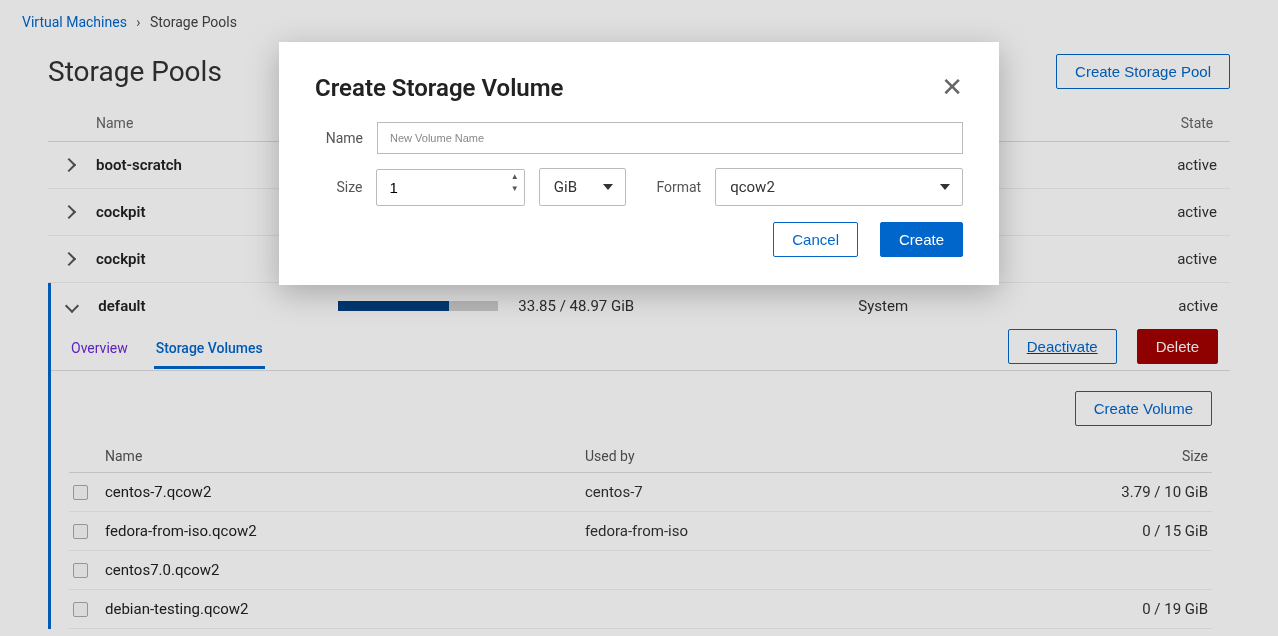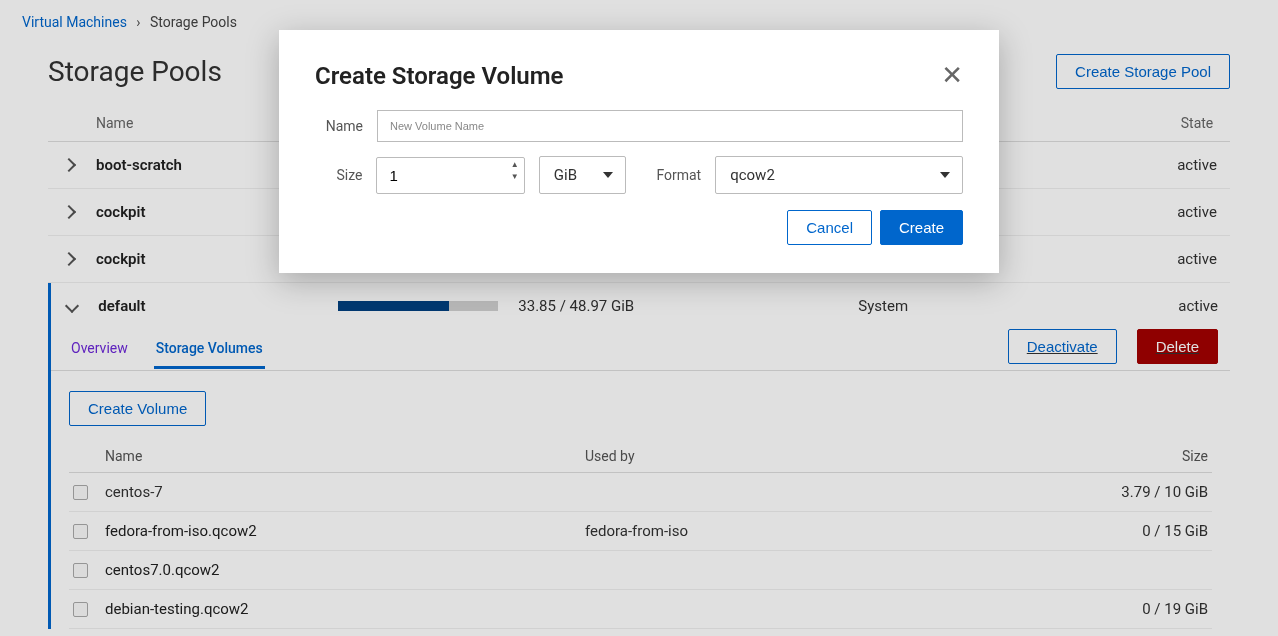--- a/index.html
+++ b/index.html
@@ -44,49 +44,49 @@
 
 .expanded-pool { border-left: 3px solid #0066cc; }
 .expanded-pool .pool-row { border-bottom: none; }
 .expanded-tabs-row { display: flex; justify-content: space-between; align-items: center; padding: 0 12px 0 18px; border-bottom: 1px solid #ddd; }
 .tabs { display: flex; gap: 24px; }
 .tab { padding: 10px 2px; font-size: 14px; color: #6d28d9; cursor: pointer; border-bottom: 3px solid transparent; }
 .tab.active { color: #0066cc; border-bottom-color: #0066cc; font-weight: 500; }
 .actions-group { display: flex; gap: 20px; padding-bottom: 6px; text-decoration: underline; }
 
 .volumes-section { padding: 20px 18px 0; }
-.create-volume-row { display: flex; margin-bottom: 14px; }
+.create-volume-row { display: flex; justify-content: flex-end; margin-bottom: 14px; }
 .vol-table-header { display: flex; border-bottom: 1px solid #ddd; padding: 8px 0; color: #555; font-size: 14px; }
 .vol-col-check { width: 36px; }
 .vol-col-name { flex: 0 0 480px; }
 .vol-col-used { flex: 0 0 380px; }
 .vol-col-size { flex: 1; text-align: right; padding-right: 4px; }
 .vol-row { display: flex; align-items: center; padding: 10px 0; border-bottom: 1px solid #eee; font-size: 15px; }
 .vol-row .vol-col-name { color: #222; }
 .checkbox { width: 15px; height: 15px; border: 1px solid #aaa; border-radius: 2px; margin-left: 4px; background: #fafafa; }
 
 
-.modal { position: absolute; top: 30px; left: 50%; transform: translateX(-50%); width: 720px; background: #fff; box-shadow: 0 8px 30px rgba(0,0,0,0.25); z-index: 20; padding: 32px 36px 28px; }
+.modal { position: absolute; top: 42px; left: 50%; transform: translateX(-50%); width: 720px; background: #fff; box-shadow: 0 8px 30px rgba(0,0,0,0.25); z-index: 20; padding: 32px 36px 28px; }
 .modal-header { display: flex; justify-content: space-between; align-items: flex-start; margin-bottom: 20px; }
 .modal-title { font-size: 24px; font-weight: 600; color: #222; }
 .close-x { font-size: 26px; color: #666; cursor: pointer; line-height: 1; }
 .form-row { display: flex; align-items: center; margin-bottom: 14px; gap: 14px; }
 .form-label { width: 48px; text-align: right; font-size: 14px; color: #555; }
 .text-input { flex: 1; padding: 9px 12px; border: 1px solid #bbb; font-size: 11px; border-radius: 0; }
 .text-input::placeholder { color: #888; }
 .num-input-wrap { position: relative; width: 150px; }
 .num-input { width: 100%; padding: 9px 26px 9px 12px; border: 1px solid #bbb; font-size: 15px; border-radius: 2px; }
 .spinner { position: absolute; right: 4px; top: 4px; display: flex; flex-direction: column; }
 .spinner-btn { width: 12px; height: 12px; font-size: 8px; line-height: 1; text-align: center; color: #555; cursor: pointer; }
 .unit-select, .format-select { position: relative; border: 1px solid #bbb; padding: 9px 34px 9px 14px; font-size: 15px; border-radius: 2px; background: #fff; cursor: pointer; }
 .unit-select { width: 88px; }
 .format-select { width: 250px; }
 .caret { position: absolute; right: 12px; top: 50%; transform: translateY(-50%); width: 0; height: 0; border-left: 5px solid transparent; border-right: 5px solid transparent; border-top: 6px solid #333; }
 .format-label-inline { font-size: 14px; color: #555; margin-left: 16px; }
-.modal-footer { display: flex; justify-content: flex-end; gap: 8px; margin-top: 16px; }
+.modal-footer { display: flex; justify-content: flex-end; gap: 22px; margin-top: 16px; }
 </style>
 </head>
 <body>
 
 <div class="breadcrumb">
   <a href="#">Virtual Machines</a>
   <span class="sep">›</span>
   <span>Storage Pools</span>
 </div>
 
@@ -169,20 +169,21 @@
         <div class="vol-col-check"></div>
         <div class="vol-col-name">Name</div>
         <div class="vol-col-used">Used by</div>
         <div class="vol-col-size">Size</div>
       </div>
 
       <div class="vol-row">
         <div class="vol-col-check">
             <div class="checkbox"></div>
           </div>
+        <div class="vol-col-name">centos-7.qcow2</div>
         <div class="vol-col-used">centos-7</div>
         <div class="vol-col-size">3.79 / 10 GiB</div>
       </div>
       <div class="vol-row">
         <div class="vol-col-check">
             <div class="checkbox"></div>
           </div>
         <div class="vol-col-name">fedora-from-iso.qcow2</div>
         <div class="vol-col-used">fedora-from-iso</div>
         <div class="vol-col-size">0 / 15 GiB</div>

